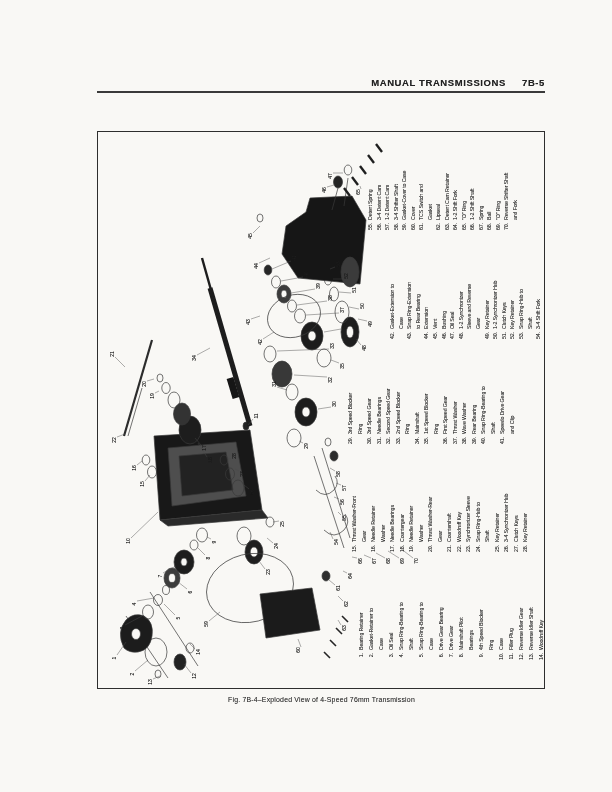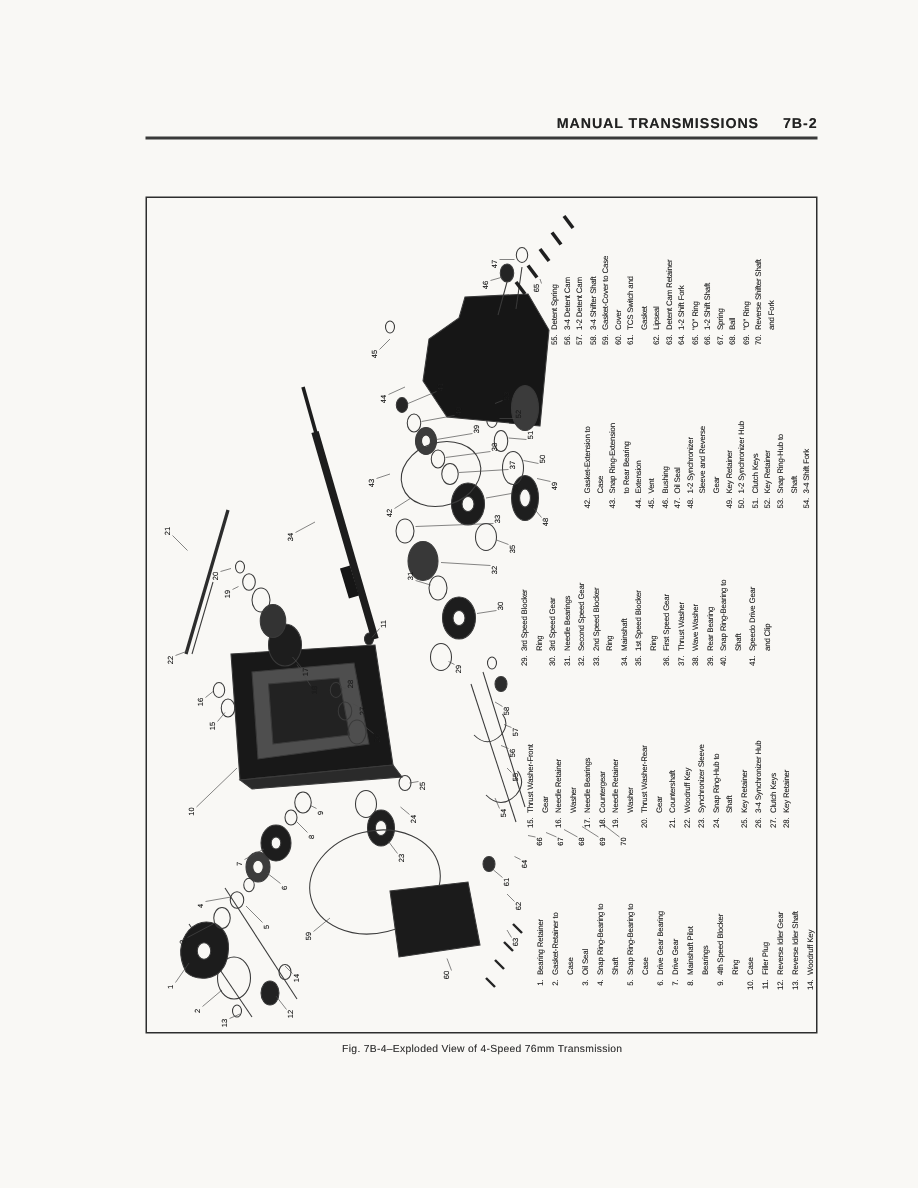--- a/index.html
+++ b/index.html
@@ -47,21 +47,21 @@
   .caption{
     position:absolute;left:97px;top:696px;width:449px;text-align:center;
     font-size:6.9px;letter-spacing:.2px;color:#333;
     text-shadow:0 0 .3px rgba(0,0,0,.35);
   }
 </style>
 </head>
 <body>
 
 <div class="runhead">
-  <span>MANUAL TRANSMISSIONS</span><span class="pgnum">7B-2</span>
+  <span>MANUAL TRANSMISSIONS</span><span class="pgnum">7B-5</span>
 </div>
 <div class="headrule"></div>
 
 <div class="figbox">
   <div class="land" id="land">
 
     <svg class="artsvg" id="artsvg" viewBox="0 0 556 446">
       <g stroke="#3a3a3a" stroke-width="0.7" fill="none">
 
         <line x1="10" y1="70" x2="72" y2="28"></line>

